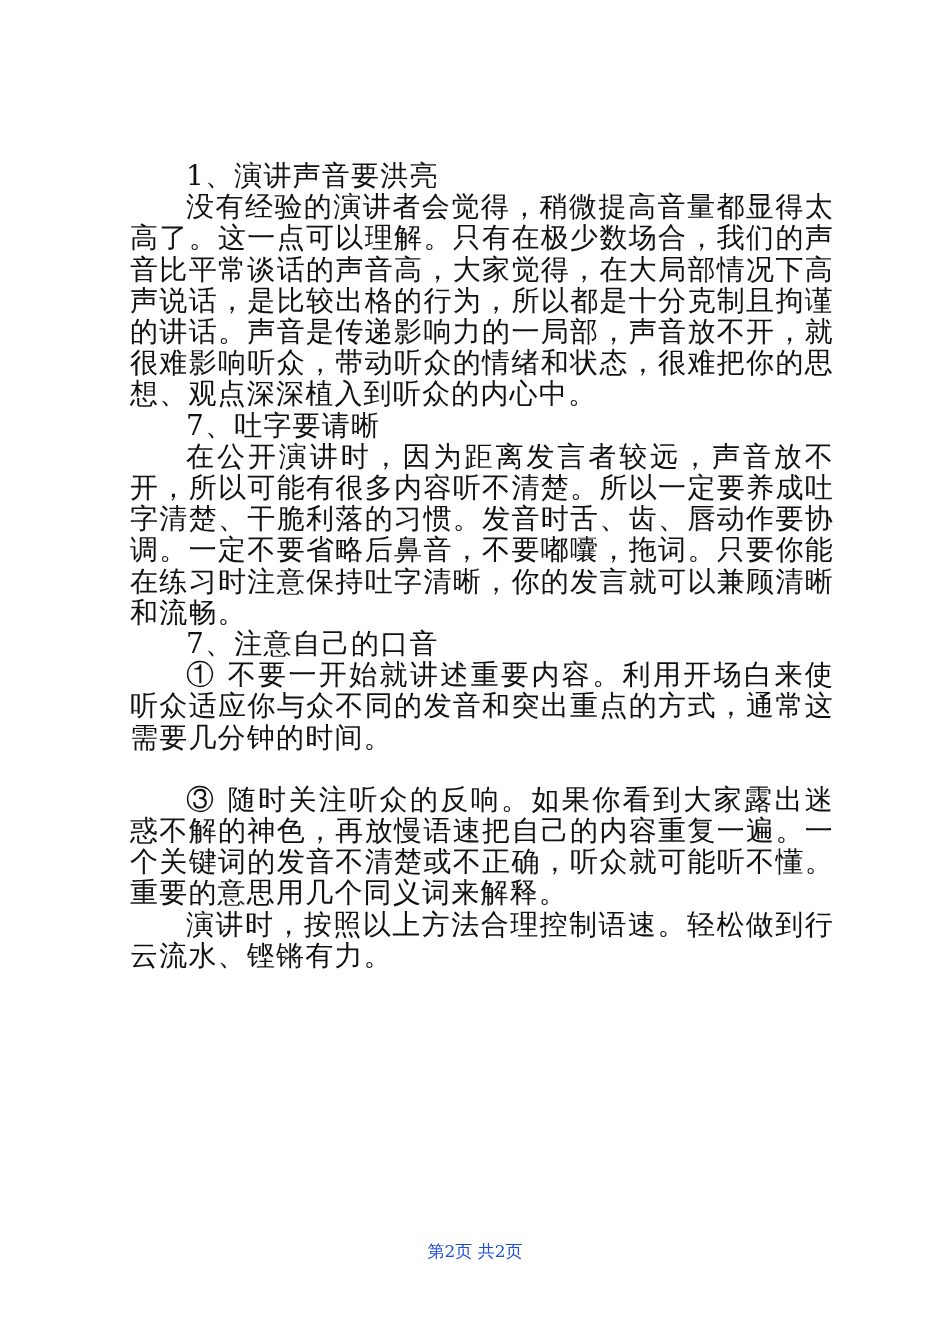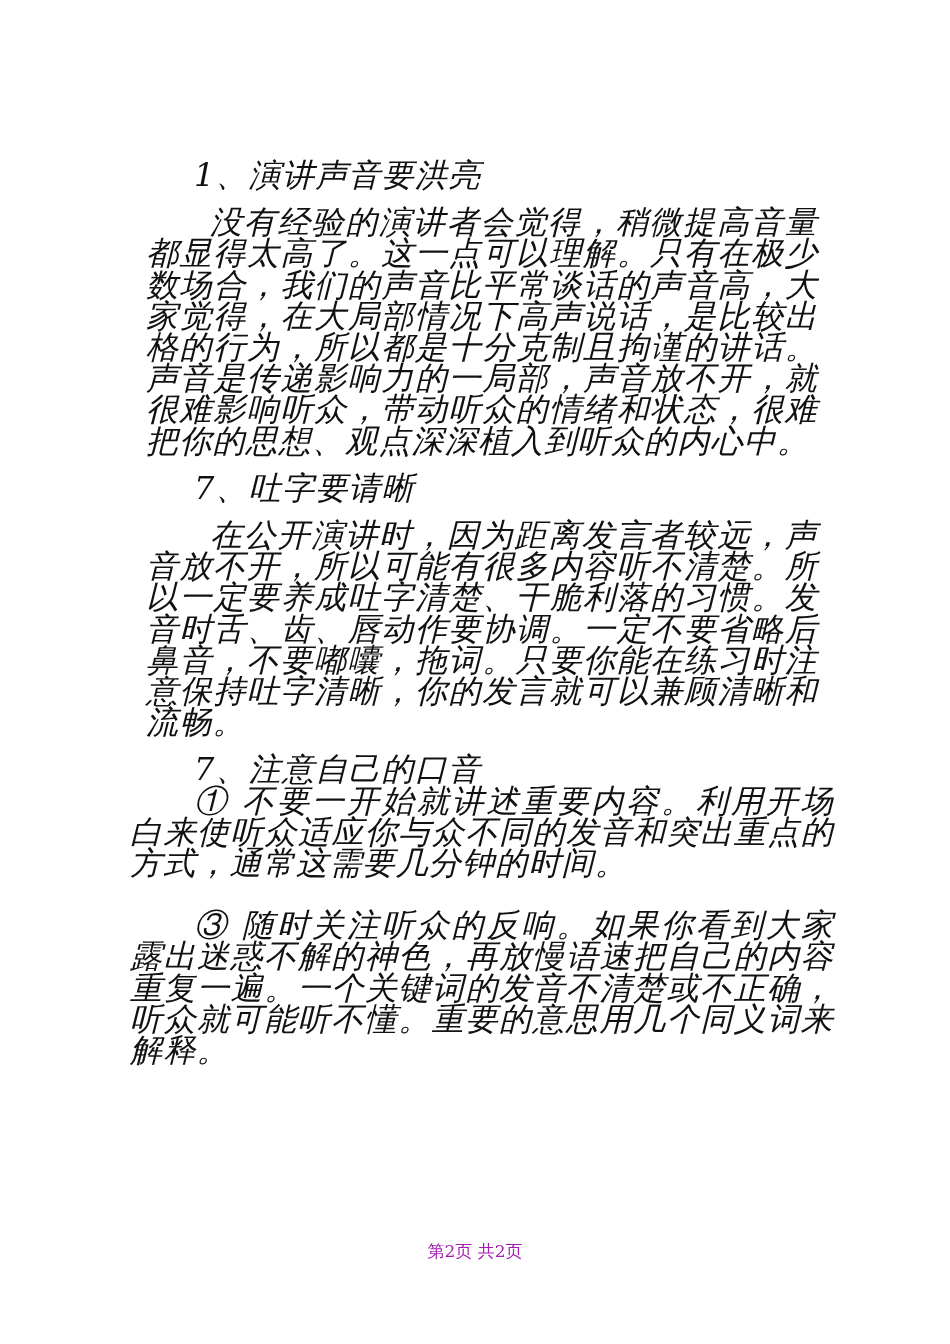--- a/index.html
+++ b/index.html
@@ -20,68 +20,68 @@
       left: 0; top: 0;
       width: 950px;
       height: 1344px;
       background: #ffffff;
     }
     .body-text {
       position: absolute;
       left: 130px;
       top: 160px;
       width: 704px;
-      font-size: 32px;
+      font-size: 28px;
       line-height: 31.2px;
       letter-spacing: 1.2px;
       text-align: justify;
       text-justify: inter-character;
-      font-style: italic;
     }
     .para {
-      margin: 16px;
+      margin: 0;
       text-indent: 2em;
     }
     .heading {
       margin: 0;
       text-indent: 2em;
     }
     .list-item {
       margin: 0;
       text-indent: 2em;
     }
     .gap-after {
       margin-bottom: 31px;
     }
     .footer {
       position: absolute;
       left: 0;
       width: 950px;
       top: 1240px;
       text-align: center;
       font-size: 17px;
-      color: #a21caf;
+      color: #1d4ed8;
       font-family: "DejaVu Serif", "Liberation Serif", serif;
     }
   </style>
 </head>
 <body>
 
 <div class="page">
   <div class="body-text">
 
     <p class="heading">1、演讲声音要洪亮</p>
     <p class="para">没有经验的演讲者会觉得，稍微提高音量都显得太高了。这一点可以理解。只有在极少数场合，我们的声音比平常谈话的声音高，大家觉得，在大局部情况下高声说话，是比较出格的行为，所以都是十分克制且拘谨的讲话。声音是传递影响力的一局部，声音放不开，就很难影响听众，带动听众的情绪和状态，很难把你的思想、观点深深植入到听众的内心中。</p>
 
     <p class="heading">7、吐字要请晰</p>
     <p class="para">在公开演讲时，因为距离发言者较远，声音放不开，所以可能有很多内容听不清楚。所以一定要养成吐字清楚、干脆利落的习惯。发音时舌、齿、唇动作要协调。一定不要省略后鼻音，不要嘟囔，拖词。只要你能在练习时注意保持吐字清晰，你的发言就可以兼顾清晰和流畅。</p>
 
     <p class="heading">7、注意自己的口音</p>
 
     <p class="list-item gap-after">① 不要一开始就讲述重要内容。利用开场白来使听众适应你与众不同的发音和突出重点的方式，通常这需要几分钟的时间。</p>
     <p class="list-item">③ 随时关注听众的反响。如果你看到大家露出迷惑不解的神色，再放慢语速把自己的内容重复一遍。一个关键词的发音不清楚或不正确，听众就可能听不懂。重要的意思用几个同义词来解释。</p>
 
+    <p class="para">演讲时，按照以上方法合理控制语速。轻松做到行云流水、铿锵有力。</p>
   </div>
 
   <div class="footer">
     <span>第2页  共2页</span>
   </div>
 </div>
 
 </body></html>

